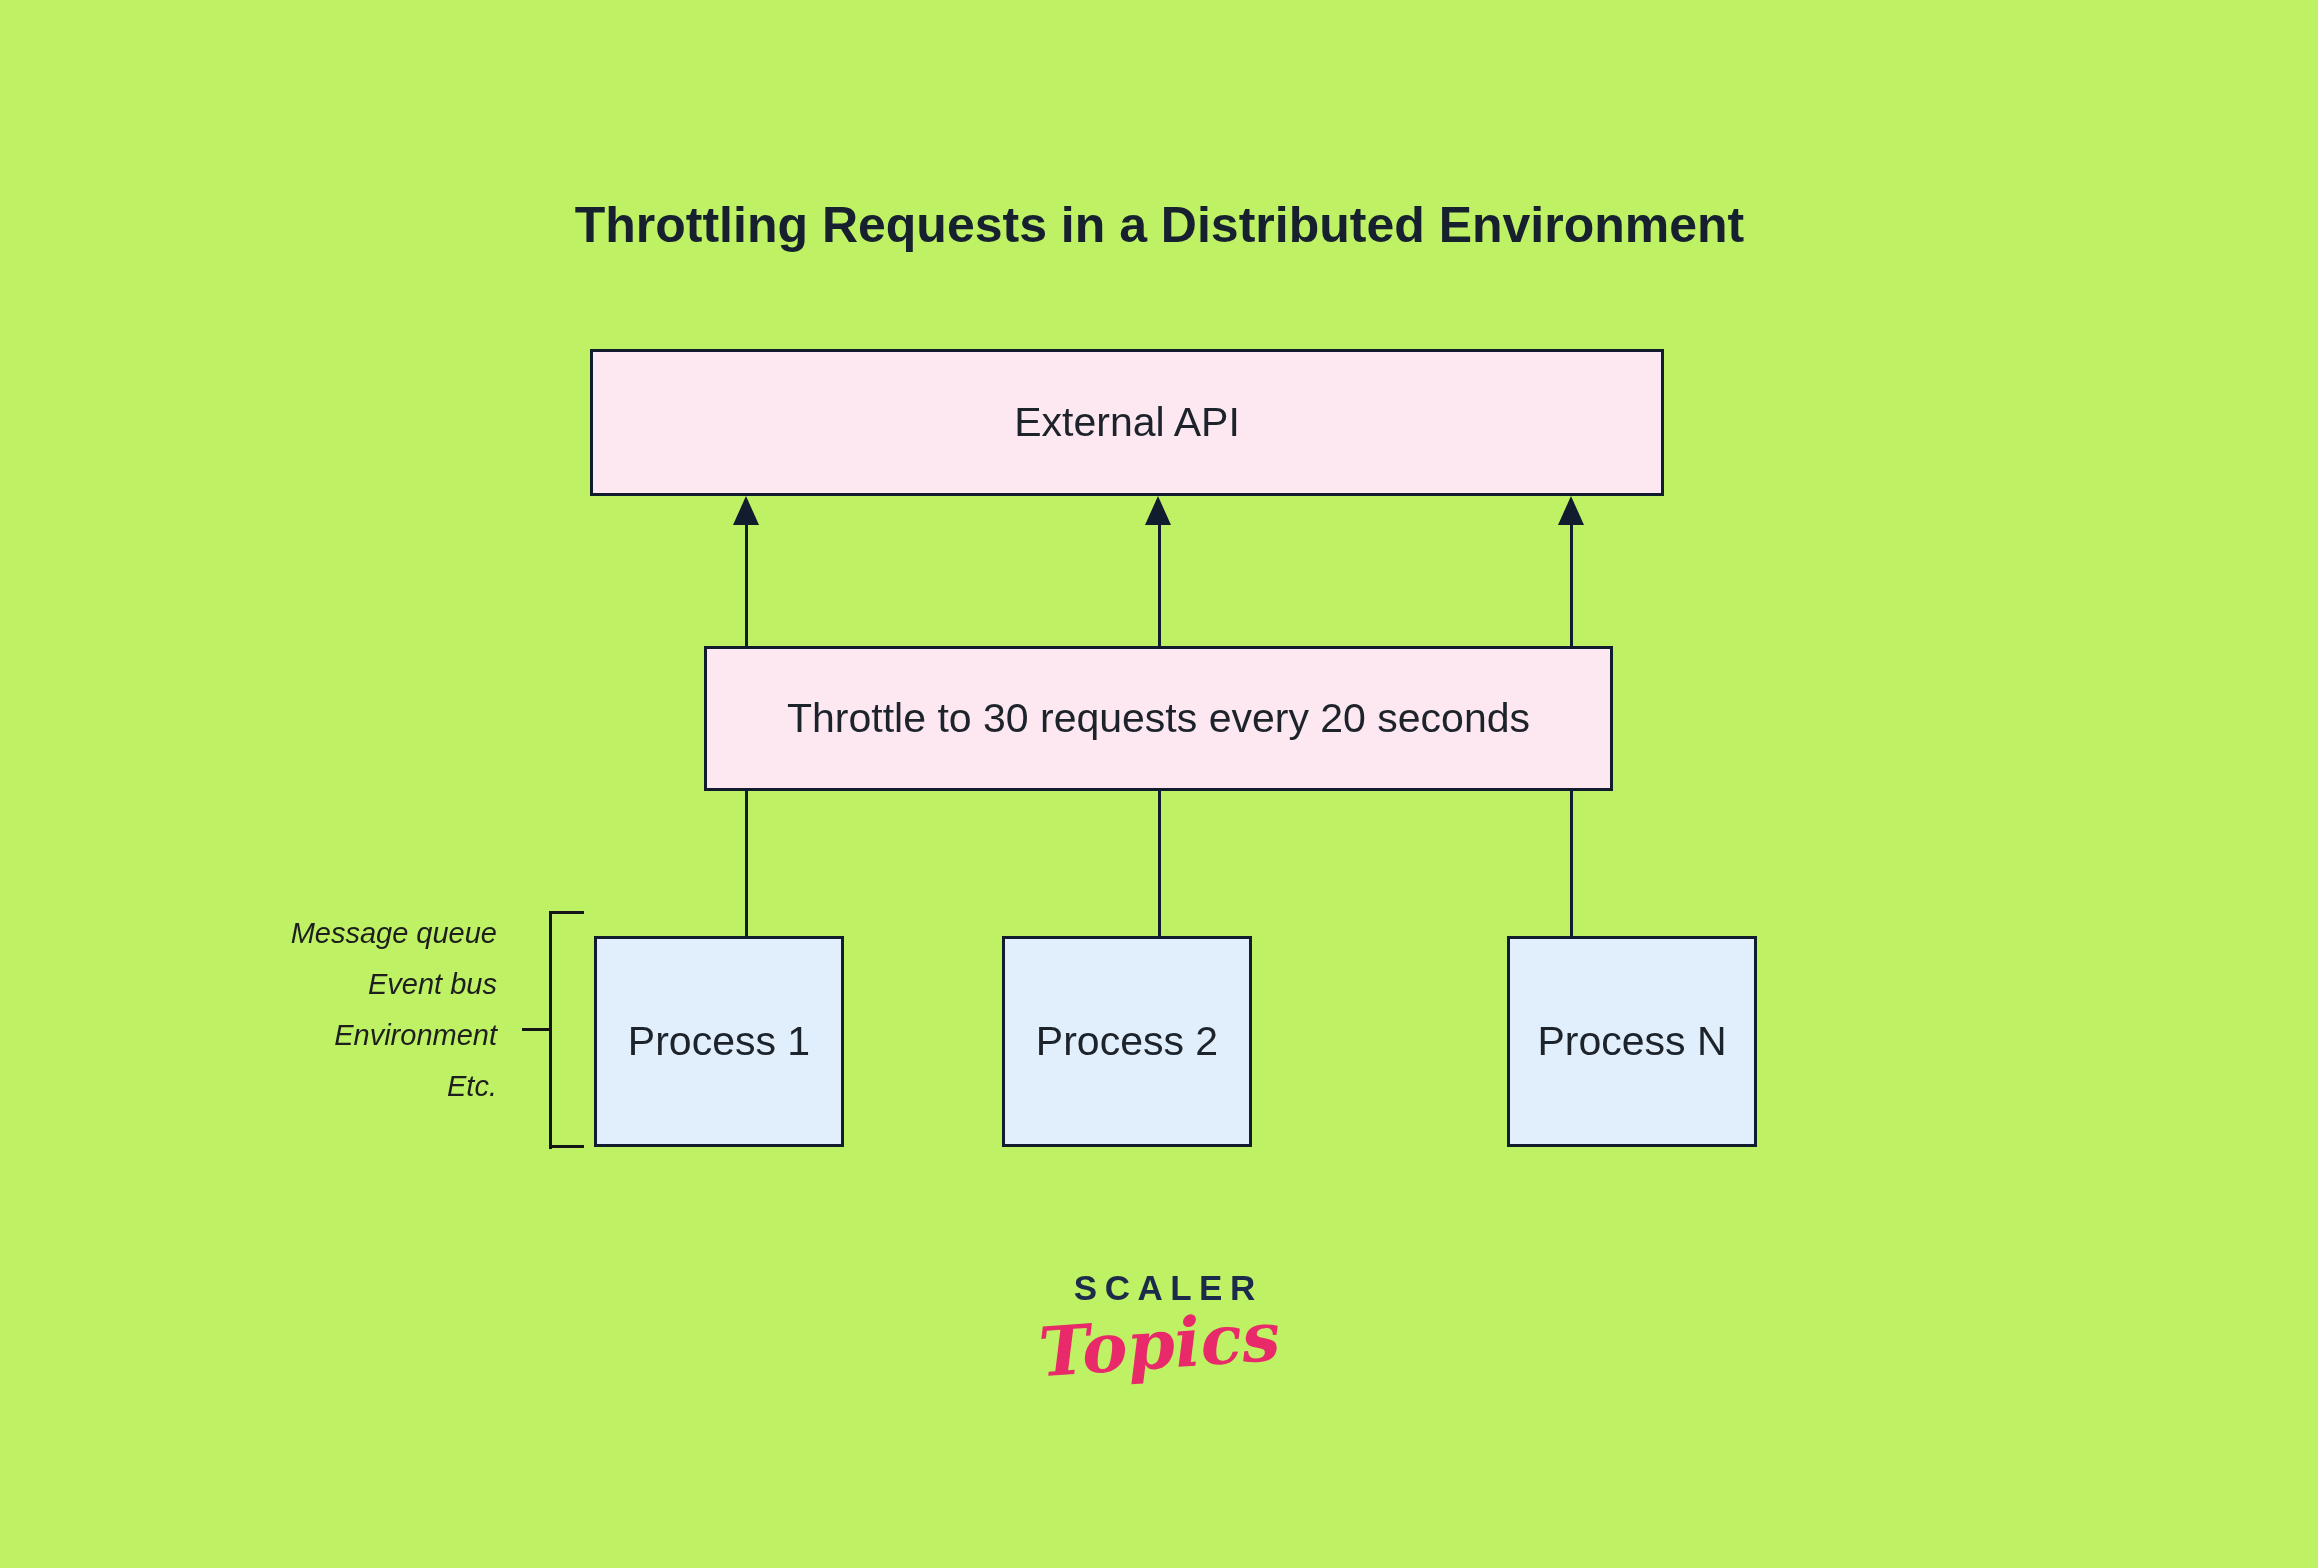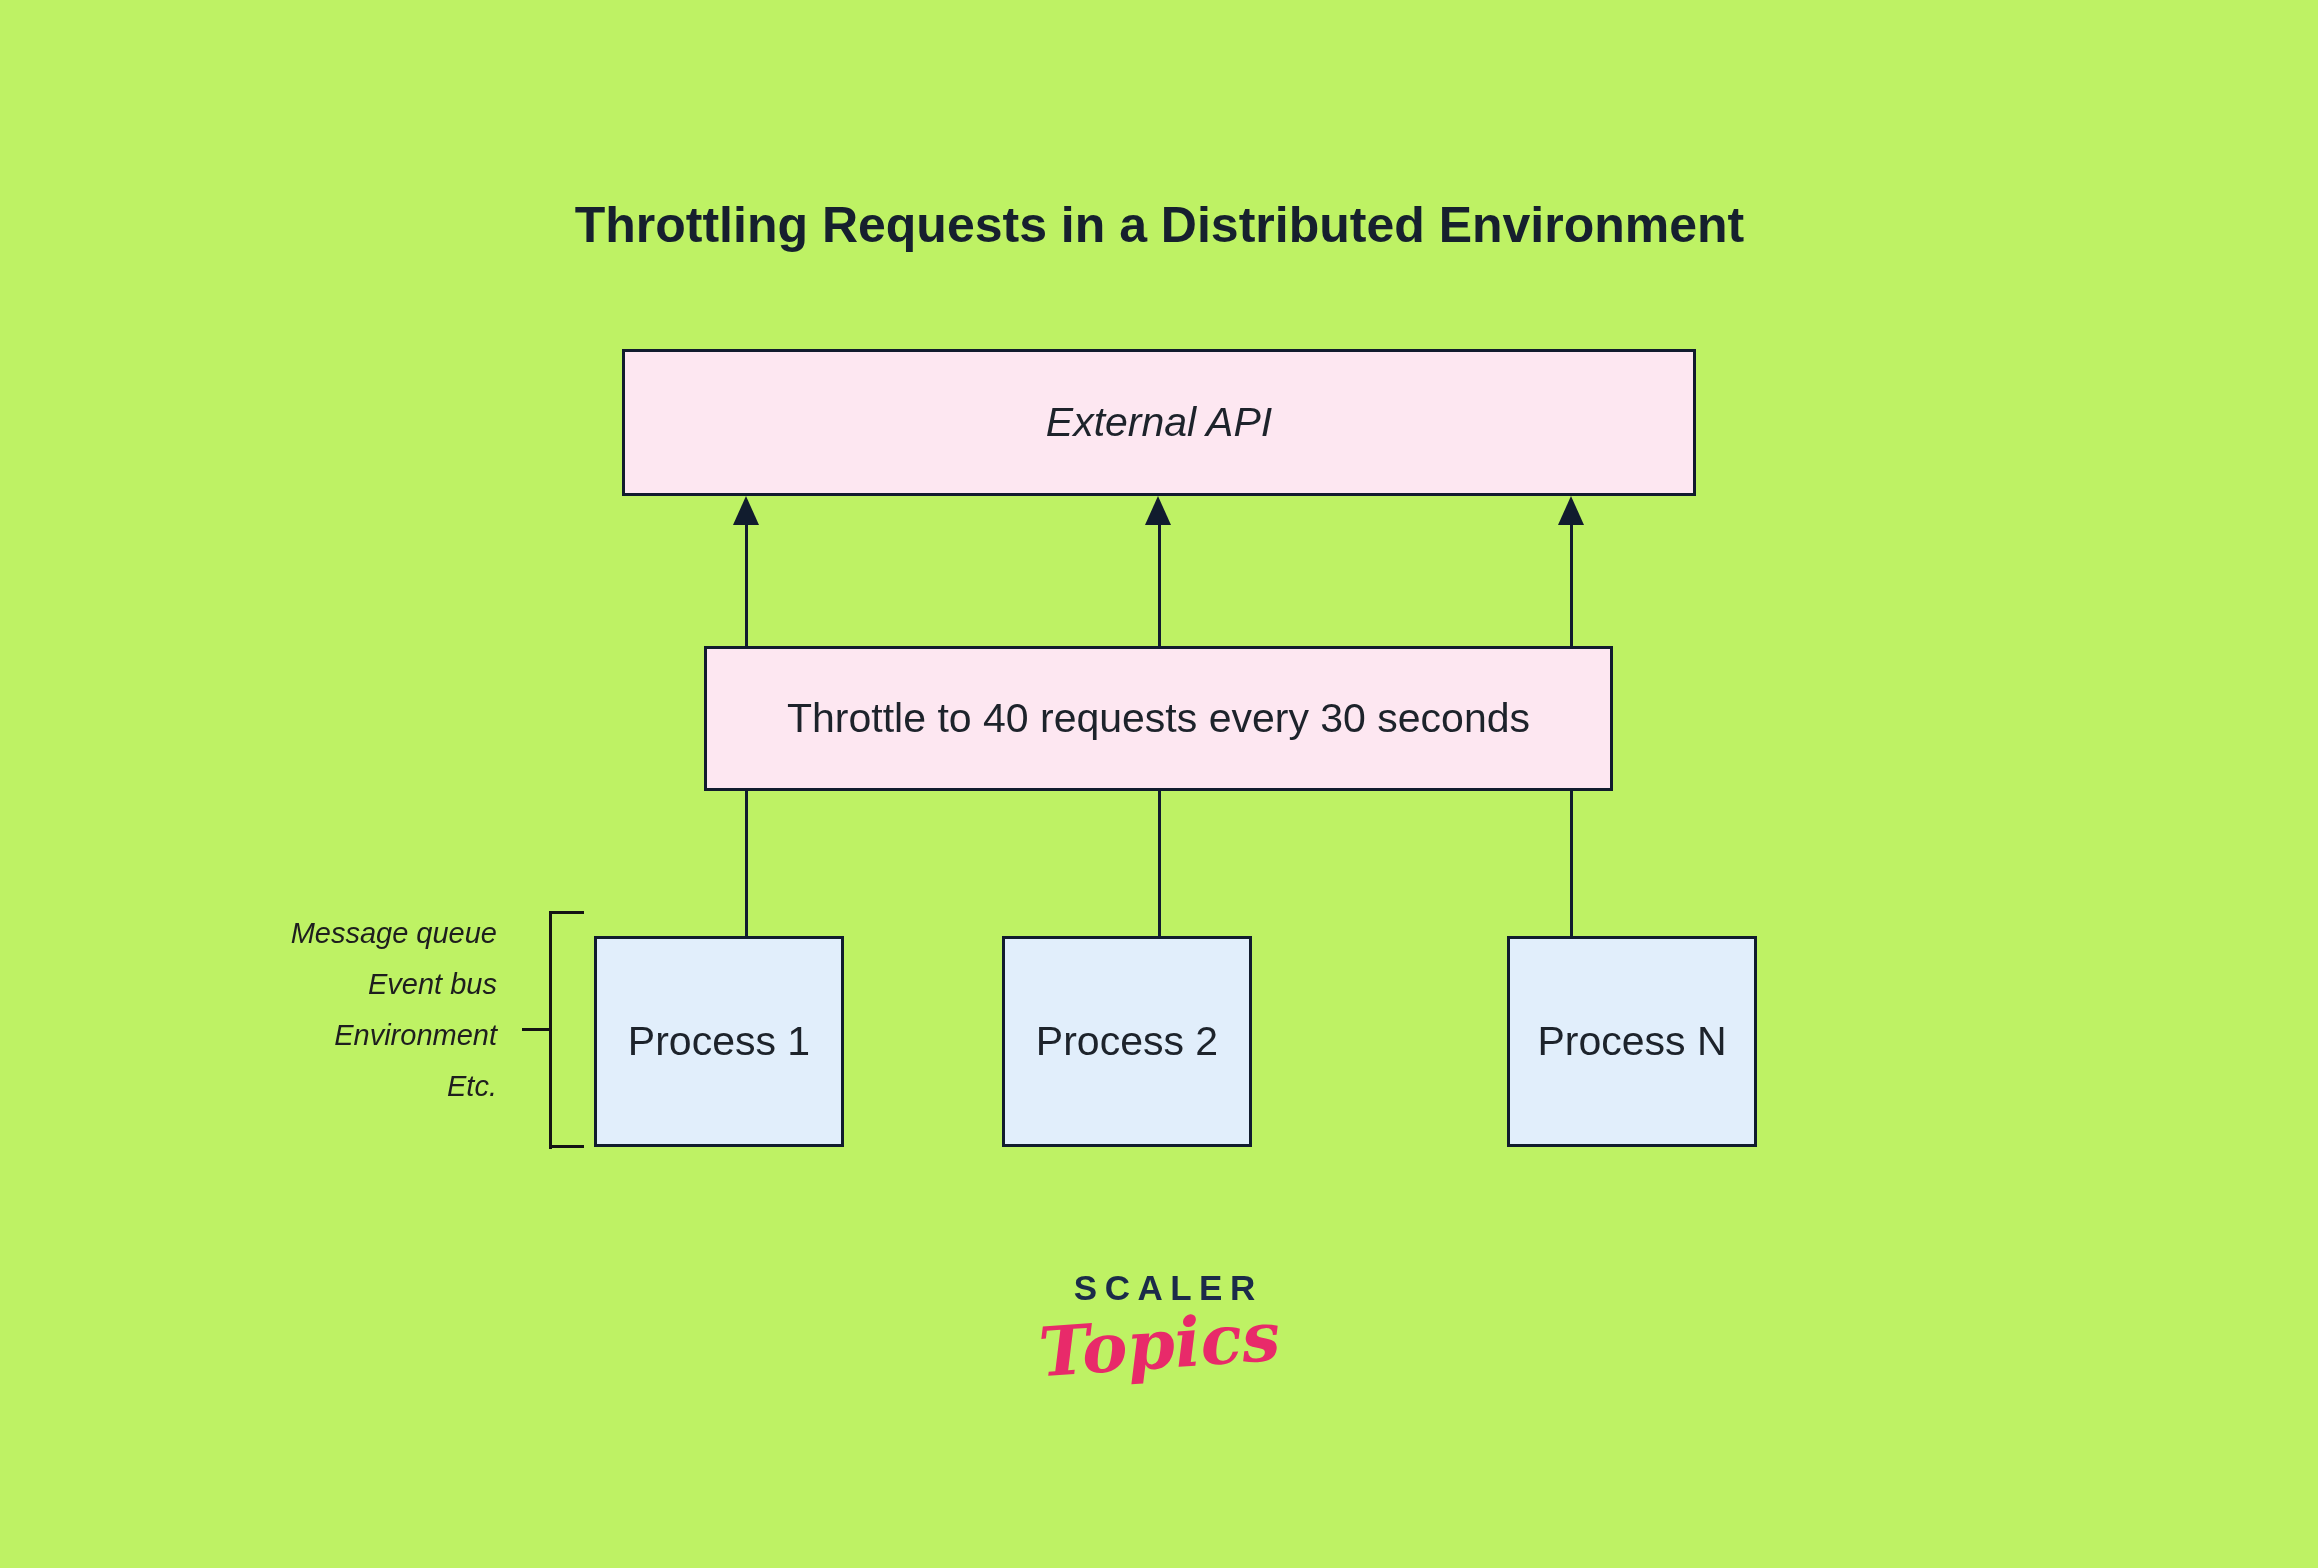--- a/index.html
+++ b/index.html
@@ -35,21 +35,21 @@
     border: 3.4px solid #111c2e;
     display: flex;
     align-items: center;
     justify-content: center;
     font-size: 41px;
     color: #1d232b;
   }
   .pink { background: #fde7f1; }
   .blue { background: #e1eefb; }
 
-  .external-api { left: 622px; top: 349px; width: 1074px; height: 147px; font-style: italic; }
+  .external-api { left: 590px; top: 349px; width: 1074px; height: 147px; }
   .throttle     { left: 704px; top: 646px; width: 909px; height: 145px; }
   .process      { top: 936px; width: 250px; height: 211px; }
   .process-1 { left: 594px; }
   .process-2 { left: 1002px; }
   .process-n { left: 1507px; }
 
   
   .vline {
     width: 3.4px;
     background: #111c2e;
@@ -129,21 +129,21 @@
   </div>
 
   <div class="abs arrowhead ah-x1"></div>
   <div class="abs arrowhead ah-x2"></div>
   <div class="abs arrowhead ah-x3"></div>
   <div class="abs vline upper-line line-x1"></div>
   <div class="abs vline upper-line line-x2"></div>
   <div class="abs vline upper-line line-x3"></div>
 
   <div class="abs node pink throttle">
-    <span>Throttle to 40 requests every 30 seconds</span>
+    <span>Throttle to 30 requests every 20 seconds</span>
   </div>
 
   <div class="abs vline lower-line line-x1"></div>
   <div class="abs vline lower-line line-x2"></div>
   <div class="abs vline lower-line line-x3"></div>
 
   <div class="abs node blue process process-1">
     <span>Process 1</span>
   </div>
   <div class="abs node blue process process-2">

